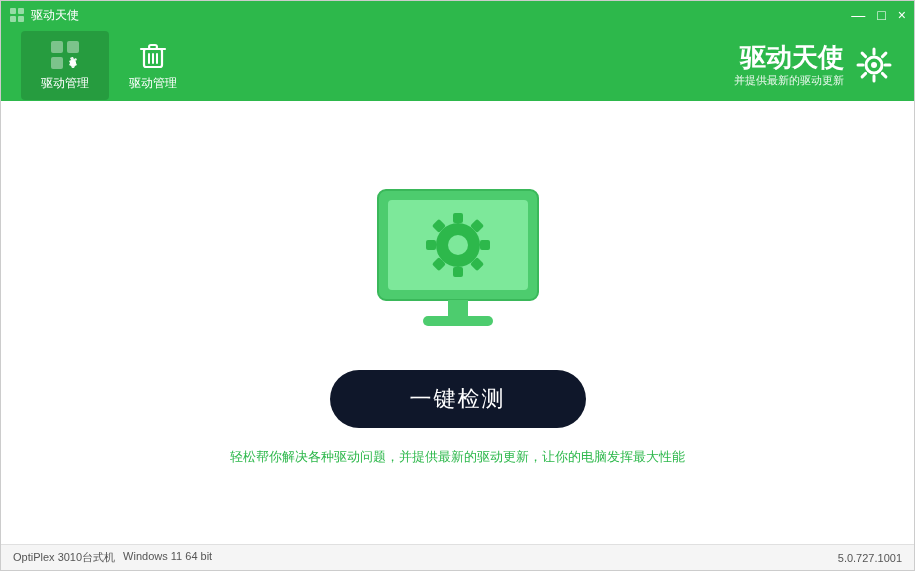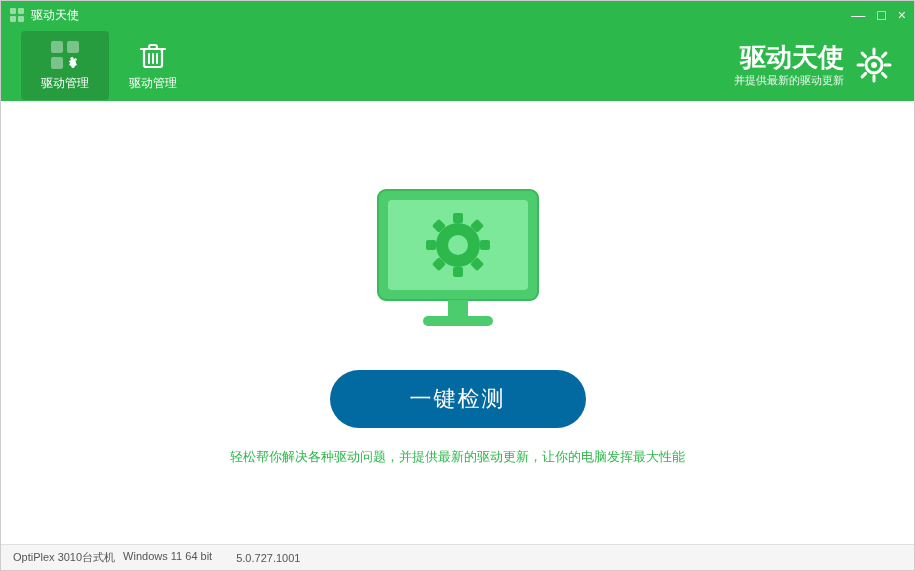--- a/index.html
+++ b/index.html
@@ -124,21 +124,21 @@
 
     
     #monitor-container {
       display: flex;
       flex-direction: column;
       align-items: center;
     }
 
     
     #scan-btn {
-      background: #0369a1;
+      background: #0f172a;
       color: #fff;
       border: none;
       border-radius: 30px;
       padding: 14px 80px;
       font-size: 22px;
       font-family: 'Microsoft YaHei', SimHei, sans-serif;
       cursor: pointer;
       letter-spacing: 2px;
     }
 
@@ -152,20 +152,21 @@
       color: #2db84b;
     }
 
     
     #statusbar {
       height: 26px;
       background: #f5f5f5;
       border-top: 1px solid #e0e0e0;
       display: flex;
       align-items: center;
+      justify-content: space-between;
       padding: 8px 12px;
       flex-shrink: 0;
     }
     #statusbar-left {
       font-size: 11px;
       color: #555;
       display: flex;
       gap: 8px;
     }
     #statusbar-right {

